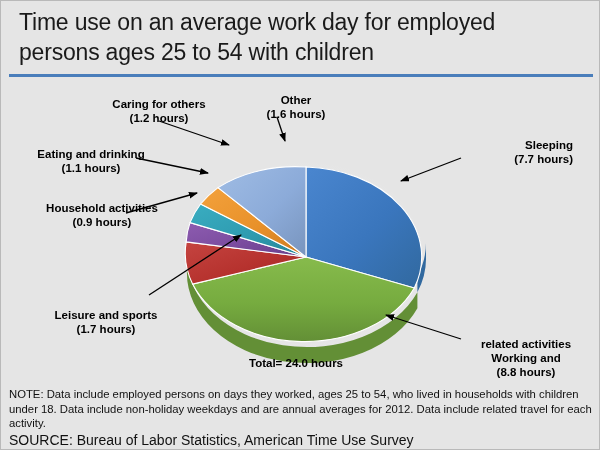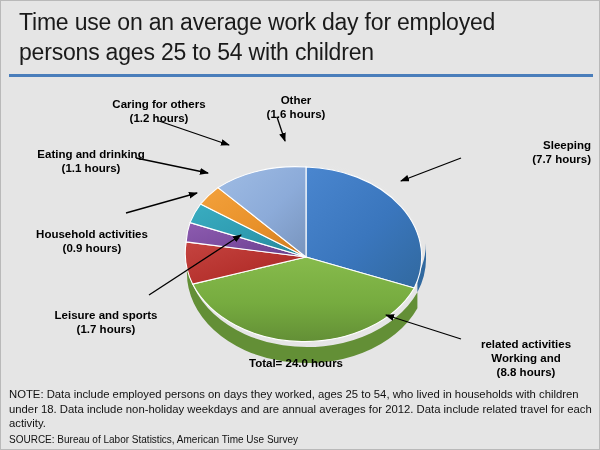--- a/index.html
+++ b/index.html
@@ -58,42 +58,42 @@
     font-weight: bold;
     color: #000000;
     white-space: nowrap;
   }
   .callout .ln { display: block; }
   .c-left  { text-align: right; }
   .c-center{ text-align: center; }
 
   #lbl-caring   { left: 78px;  top: 96px;  width: 160px; }
   #lbl-other    { left: 236px; top: 92px;  width: 118px; }
-  #lbl-sleeping { left: 460px; top: 137px; width: 130px; }
+  #lbl-sleeping { left: 442px; top: 137px; width: 130px; }
   #lbl-eating   { left: 10px;  top: 146px; width: 160px; }
-  #lbl-household{ left: 6px;   top: 200px; width: 170px; margin-top: 26px; }
+  #lbl-household{ left: 16px;   top: 200px; width: 170px; }
   #lbl-leisure  { left: 20px;  top: 307px; width: 170px; }
   #lbl-working  { left: 455px; top: 336px; width: 140px; }
   #lbl-total    { left: 205px; top: 355px; width: 180px; font-weight: bold; }
 
   
   #footnote {
     position: absolute;
     left: 8px;
     top: 386px;
     width: 584px;
   }
   #note-text {
     font-size: 11.3px;
     line-height: 14.6px;
     color: #111111;
     margin: 0;
   }
   #source-text {
-    font-size: 10px;
+    font-size: 14px;
     line-height: 14px;
     color: #111111;
     margin: 2px 0 0 0;
   }
 </style>
 </head>
 <body>
 
 <div id="page">
 

